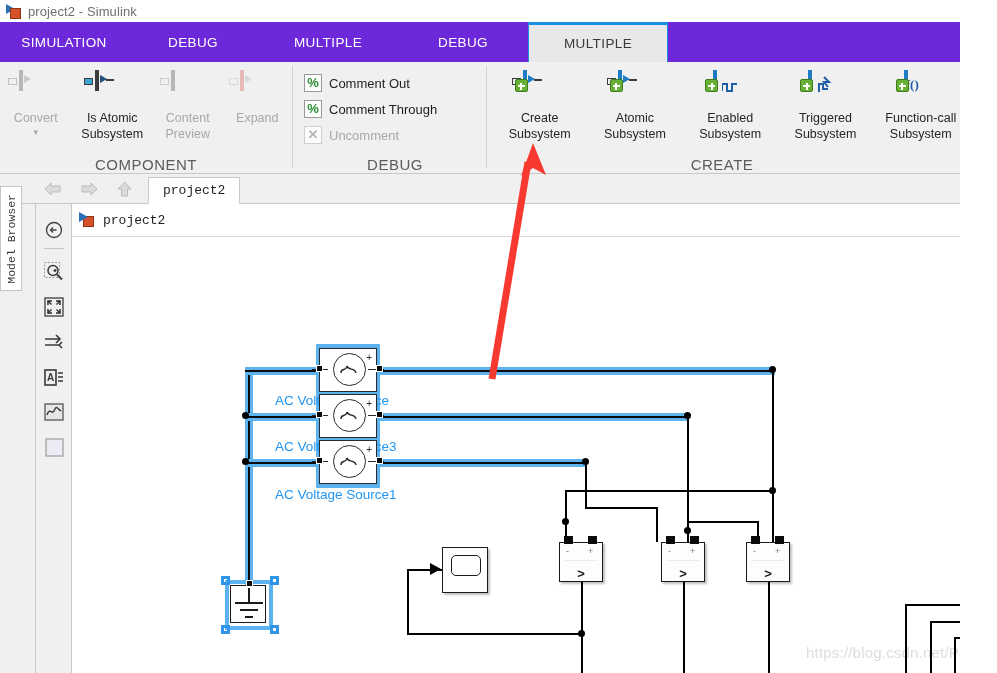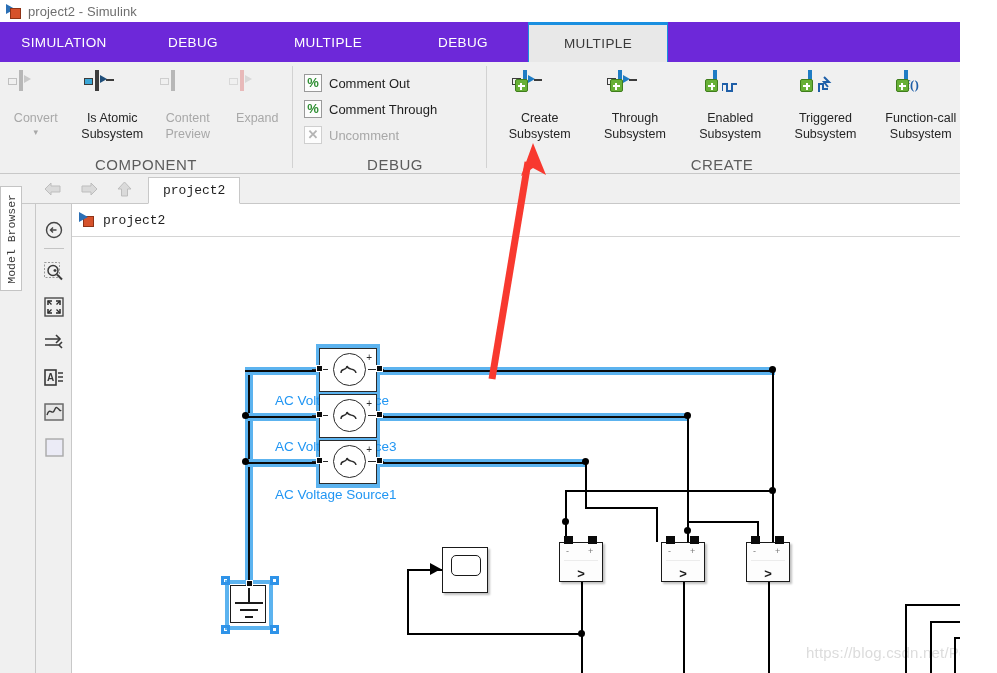--- a/index.html
+++ b/index.html
@@ -511,21 +511,21 @@
           <span class="lbl" style="margin-top:0;">Subsystem</span>
         </div>
 
         <div class="bigbtn" style="width:100px;">
           <span class="ico">
             <span class="glyph-sub">
               <span class="inner-arrow"></span><span class="inner-line"></span>
               <span class="inner-sq"></span><span class="plusbadge"></span>
             </span>
           </span>
-          <span class="lbl">Through</span>
+          <span class="lbl">Atomic</span>
           <span class="lbl" style="margin-top:0;">Subsystem</span>
         </div>
 
         <div class="bigbtn" style="width:100px;">
           <span class="ico">
             <span class="glyph-sub">
               <span class="glyph-pulse">
                 <svg width="16" height="10" viewBox="0 0 16 10">
                   <polyline points="0,9 0,2 5,2 5,9 10,9 10,2 15,2" fill="none" stroke="#1f5fa8" stroke-width="2"></polyline>
                 </svg>

